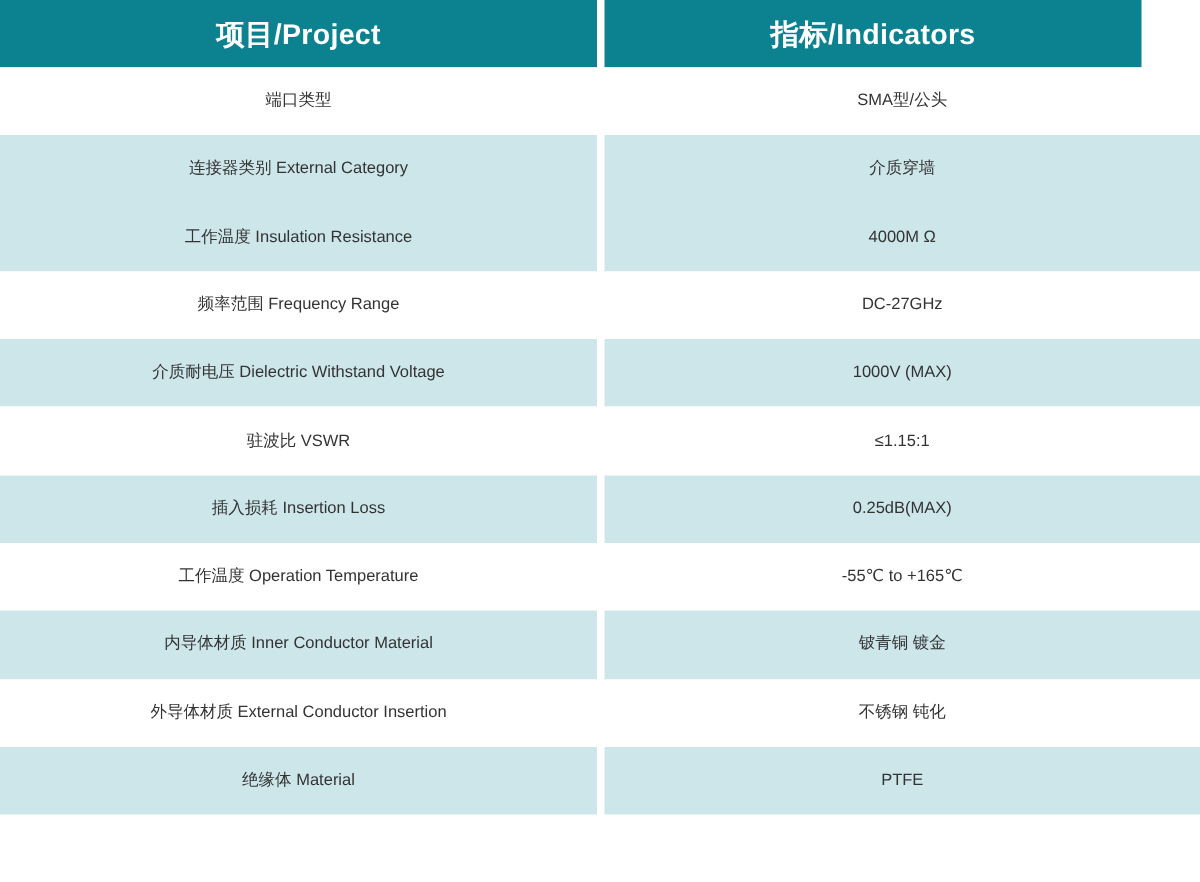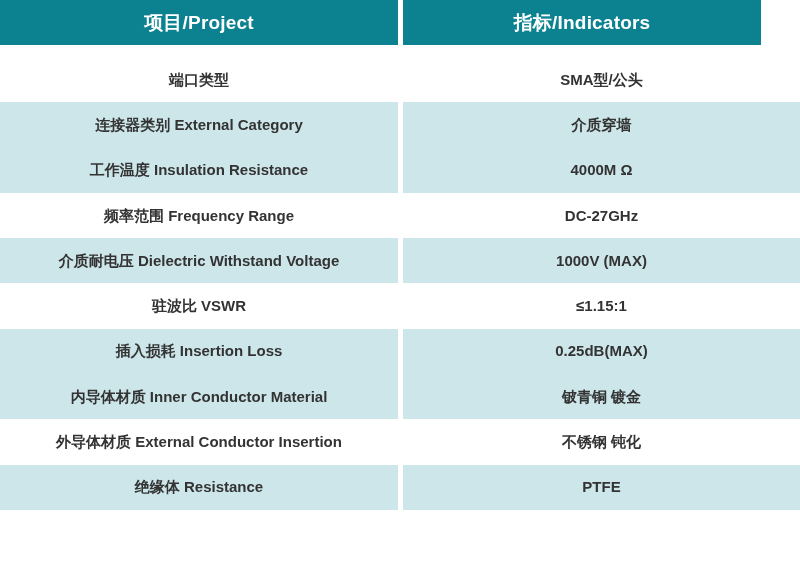--- a/index.html
+++ b/index.html
@@ -10,21 +10,20 @@
     height: 588px;
     overflow: hidden;
     background: #ffffff;
     font-family: "Liberation Sans", "DejaVu Sans", sans-serif;
   }
 
   #spec-table {
     width: 800px;
     display: flex;
     flex-direction: column;
-    gap: 12px;
   }
 
   
   .thead {
     display: flex;
     height: 45px;
     background: #ffffff;           
   }
   .th {
     height: 45px;
@@ -46,22 +45,22 @@
     display: flex;
     height: 45.3px;
     background: #ffffff;           
   }
   .td {
     height: 100%;
     display: flex;
     align-items: center;
     justify-content: center;
     color: #333333;
-    font-size: 15px;
-    font-weight: bold;
+    font-size: 11px;
+    font-weight: normal;
     white-space: nowrap;
     text-align: center;
     line-height: 1.2;
   }
   .td.col-project   { width: 398px; }
   .td.col-indicator { width: 397px; margin-left: 5px; }
 
   
   .trow.shaded .td { background: #cde6ea; }
   
@@ -99,27 +98,31 @@
         <div class="td col-indicator">1000V (MAX)</div>
       </div>
       <div class="trow plain">
         <div class="td col-project">驻波比 VSWR</div>
         <div class="td col-indicator">≤1.15:1</div>
       </div>
       <div class="trow shaded">
         <div class="td col-project">插入损耗 Insertion Loss</div>
         <div class="td col-indicator">0.25dB(MAX)</div>
       </div>
+      <div class="trow plain">
+        <div class="td col-project">工作温度 Operation Temperature</div>
+        <div class="td col-indicator">-55℃ to +165℃</div>
+      </div>
       <div class="trow shaded">
         <div class="td col-project">内导体材质 Inner Conductor Material</div>
         <div class="td col-indicator">铍青铜 镀金</div>
       </div>
       <div class="trow plain">
         <div class="td col-project">外导体材质 External Conductor Insertion</div>
         <div class="td col-indicator">不锈钢 钝化</div>
       </div>
       <div class="trow shaded">
-        <div class="td col-project">绝缘体 Resistance</div>
+        <div class="td col-project">绝缘体 Material</div>
         <div class="td col-indicator">PTFE</div>
       </div>
     </div>
 
 </div>
 
 </body></html>

